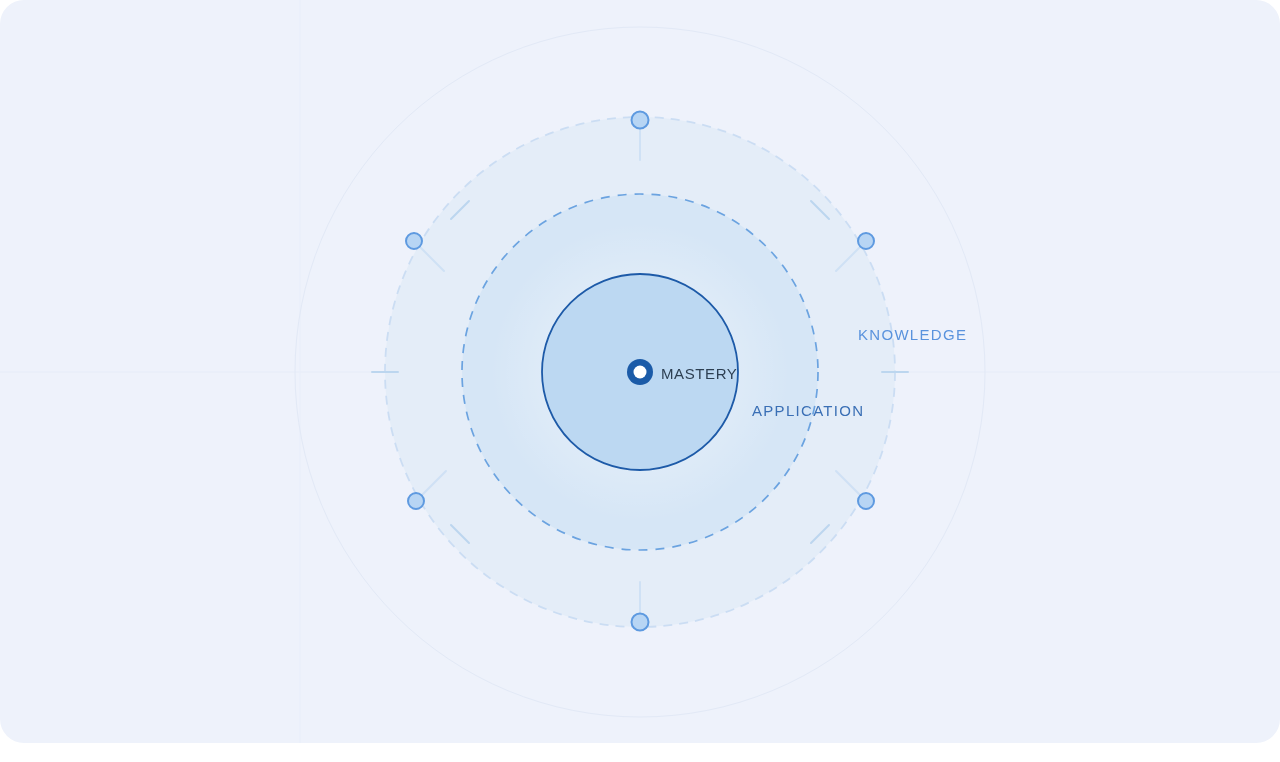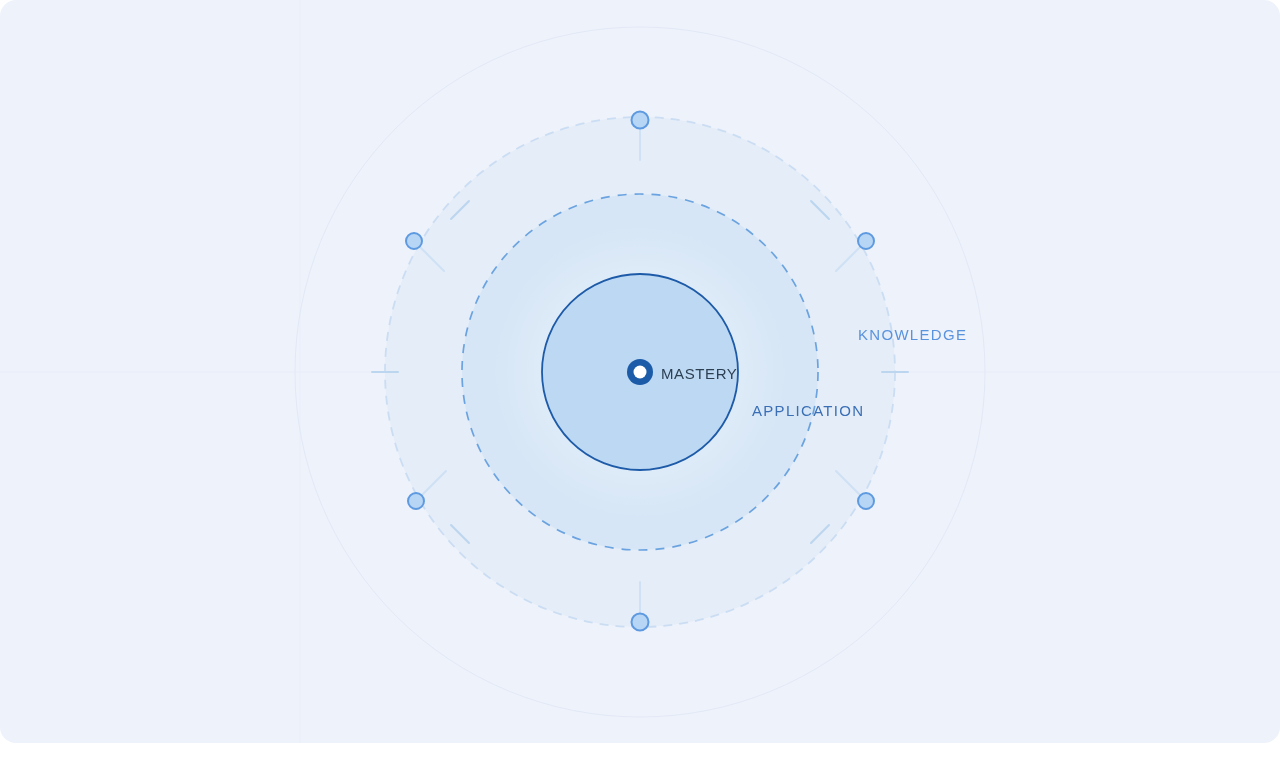--- a/index.html
+++ b/index.html
@@ -13,21 +13,21 @@
     font-family: "Liberation Sans", sans-serif;
     overflow: hidden;
   }
   #panel {
     position: absolute;
     left: 0;
     top: 0;
     width: 1280px;
     height: 743px;
     background: #eef2fb;
-    border-radius: 16px;
+    border-radius: 24px;
     overflow: hidden;
   }
   #diagram-svg {
     position: absolute;
     left: 0;
     top: 0;
     width: 1280px;
     height: 743px;
     display: block;
   }

